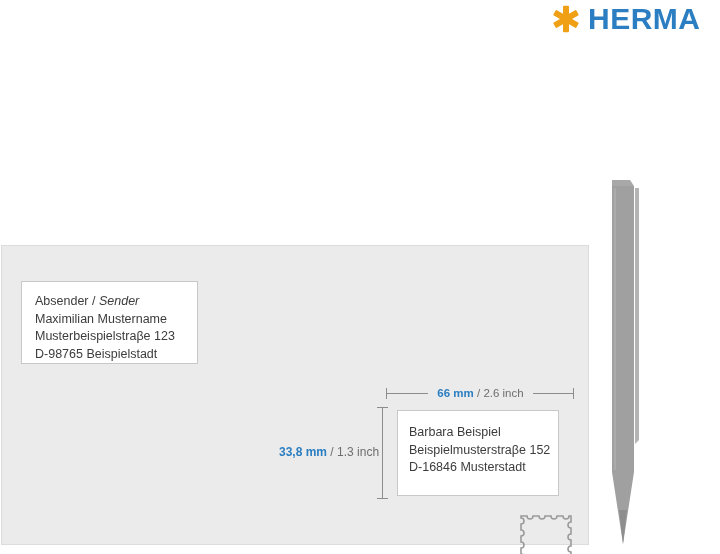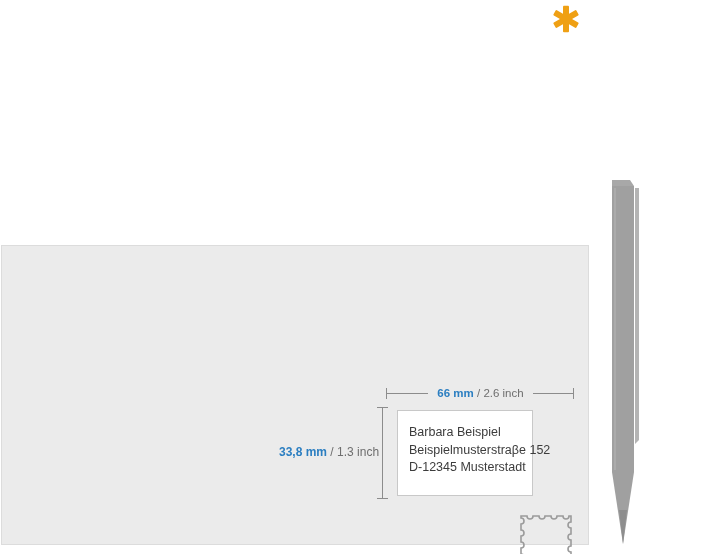--- a/index.html
+++ b/index.html
@@ -79,21 +79,21 @@
     top: 264px;
     width: 62px;
     height: 62px;
   }
 
   
   .recipient-box {
     position: absolute;
     left: 397px;
     top: 410px;
-    width: 136px;
+    width: 162px;
     height: 86px;
     background: #ffffff;
     border: 1px solid #c8c8c8;
     padding: 13px 12px 0 11px;
   }
 
   
   .dim-h {
     position: absolute;
     left: 386px;
@@ -185,24 +185,31 @@
 <div id="stage">
 
   <div class="brand">
     <svg class="brand-mark" viewBox="0 0 100 100">
       <g fill="#EFA014">
         <rect x="40" y="6" width="20" height="88" rx="3"></rect>
         <rect x="40" y="6" width="20" height="88" rx="3" transform="rotate(60 50 50)"></rect>
         <rect x="40" y="6" width="20" height="88" rx="3" transform="rotate(120 50 50)"></rect>
       </g>
     </svg>
+    <div class="brand-name">HERMA</div>
   </div>
 
   <div class="envelope">
 
+    <div class="sender-box">
+      <div class="addr-line"><span>Absender / </span><span class="it">Sender</span></div>
+      <div class="addr-line">Maximilian Mustername</div>
+      <div class="addr-line">Musterbeispielstraβe 123</div>
+      <div class="addr-line">D-98765 Beispielstadt</div>
+    </div>
 
     <svg class="stamp" viewBox="0 0 62 62">
       <path d="M6 6 H12 A3 3 0 0 0 18 6 H24 A3 3 0 0 0 30 6 H36 A3 3 0 0 0 42 6 H48 A3 3 0 0 0 54 6 H56
                V12 A3 3 0 0 0 56 18 V24 A3 3 0 0 0 56 30 V36 A3 3 0 0 0 56 42 V48 A3 3 0 0 0 56 54 V56
                H50 A3 3 0 0 0 44 56 H38 A3 3 0 0 0 32 56 H26 A3 3 0 0 0 20 56 H14 A3 3 0 0 0 8 56 H6
                V50 A3 3 0 0 0 6 44 V38 A3 3 0 0 0 6 32 V26 A3 3 0 0 0 6 20 V14 A3 3 0 0 0 6 8 Z" fill="none" stroke="#9b9b9b" stroke-width="1.6"></path>
     </svg>
 
   </div>
 
@@ -216,21 +223,21 @@
   <div class="dim-v">
     <div class="rule"></div>
     <div class="cap t"></div>
     <div class="cap b"></div>
   </div>
   <div class="dim-v-label"><span class="mm">33,8 mm</span><span class="inch"> / </span><span class="inch">1.3 inch</span></div>
 
   <div class="recipient-box">
     <div class="addr-line">Barbara Beispiel</div>
     <div class="addr-line">Beispielmusterstraβe 152</div>
-    <div class="addr-line">D-12345 Musterstadt</div>
+    <div class="addr-line">D-16846 Musterstadt</div>
   </div>
 
   <svg class="pen" viewBox="0 0 56 376">
 
     <path d="M12 8 H30 L34 14 H12 Z" fill="#A8A8A8"></path>
 
     <path d="M12 14 H34 L34 300 L23 372 L12 300 Z" fill="#A0A0A0"></path>
 
     <path d="M35 16 H39 V268 L35 272 Z" fill="#B4B4B4"></path>
 

